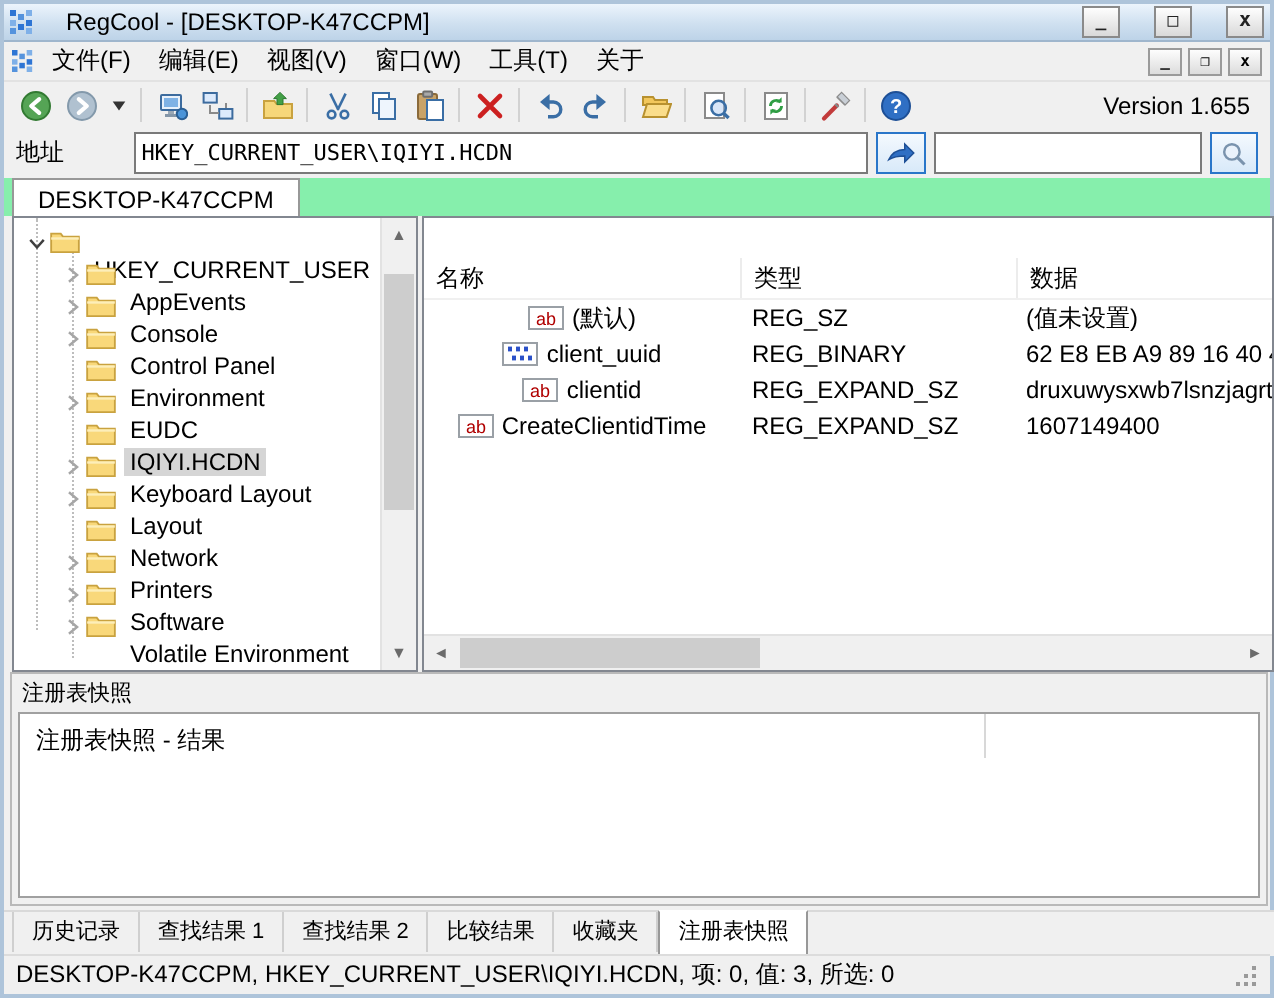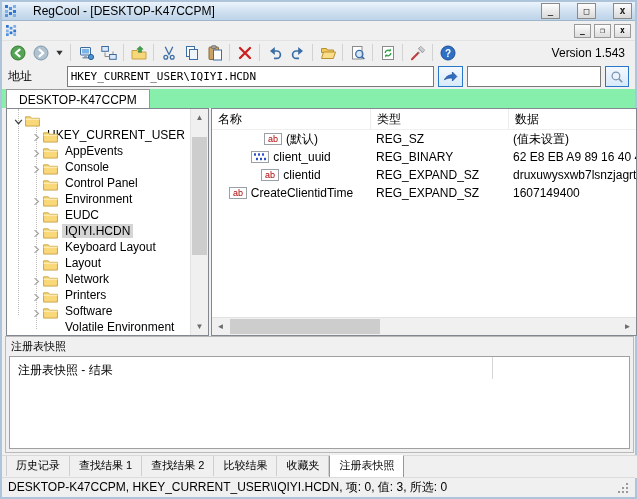--- a/index.html
+++ b/index.html
@@ -53,21 +53,21 @@
   .tree-label{padding:0 3px;font-size:12px;margin-top:28px;}
   .tree-row.selected .tree-label{background:#d5d5d5;}
   .lv0{padding-left:6px;} .lv1{padding-left:24px;}
   .tree-vline{position:absolute;left:11px;top:0;bottom:20px;border-left:1px dotted #bdbdbd;}
   .tree-vline2{position:absolute;left:29px;top:16px;bottom:6px;border-left:1px dotted #bdbdbd;}
   .vscroll{position:absolute;right:0;top:0;width:17px;bottom:0;background:#f0f0f0;border-left:1px solid #e2e2e2;}
   .vscroll .arr{position:absolute;left:0;width:17px;height:17px;display:flex;align-items:center;justify-content:center;color:#6b6b6b;font-size:8px;}
   .vscroll .arr.up{top:0;} .vscroll .arr.down{bottom:0;}
   .vscroll .thumb{position:absolute;left:1px;width:15px;top:28px;height:118px;background:#cdcdcd;}
   .list-pane{position:absolute;left:209px;top:0;width:424px;height:226px;border:1px solid #828790;background:#fff;overflow:hidden;}
-  .list-header{display:flex;height:20px;align-items:flex-start;border-bottom:1px solid #f0f0f0;}
+  .list-header{display:flex;height:20px;align-items:flex-start;border-bottom:1px solid #f0f0f0;margin-top:20px;}
   .hcell{font-size:12px;padding:0 6px;border-right:1px solid #ececec;height:20px;display:flex;align-items:center;}
   .hc-name{width:146px;} .hc-type{width:125px;} .hc-data{flex:1;border-right:none;}
   .list-row{display:flex;height:18px;align-items:center;white-space:nowrap;}
   .cell{padding:0 6px;overflow:hidden;white-space:nowrap;font-size:12px;justify-content:center;}
   .c-name{width:146px;display:flex;align-items:center;gap:4px;}
   .c-type{width:125px;} .c-data{flex:1;text-overflow:clip;}
   .vicon{width:18px;height:12px;flex:0 0 18px;}
   .vicon svg{width:18px;height:12px;display:block;}
   .hscroll{position:absolute;left:0;right:0;bottom:0;height:17px;background:#f0f0f0;border-top:1px solid #e2e2e2;}
   .hscroll .arr{position:absolute;top:0;width:17px;height:17px;display:flex;align-items:center;justify-content:center;color:#6b6b6b;font-size:8px;}
@@ -125,20 +125,28 @@
               <rect x="0" y="0" width="3" height="3" fill="#2e75d4"></rect>
               <rect x="8" y="0" width="3" height="3" fill="#7fb0e8"></rect>
               <rect x="4" y="2" width="3" height="3" fill="#5593dd"></rect>
               <rect x="0" y="5" width="3" height="3" fill="#7fb0e8"></rect>
               <rect x="8" y="5" width="3" height="3" fill="#2e75d4"></rect>
               <rect x="4" y="7" width="3" height="3" fill="#2e75d4"></rect>
               <rect x="0" y="9" width="3" height="3" fill="#5593dd"></rect>
               <rect x="8" y="9" width="3" height="3" fill="#7fb0e8"></rect>
             </g>
           </svg></span></span>
+    <span id="menu-items" style="display: flex;">
+        <span class="menu-item">文件(F)</span>
+        <span class="menu-item">编辑(E)</span>
+        <span class="menu-item">视图(V)</span>
+        <span class="menu-item">窗口(W)</span>
+        <span class="menu-item">工具(T)</span>
+        <span class="menu-item">关于</span>
+      </span>
     <span class="menubar-spacer"></span>
     <span class="childbtn">_</span>
     <span class="childbtn">❐</span>
     <span class="childbtn">x</span>
   </div>
 
   <div class="toolbar" id="toolbar">
     <span class="tbtn">
         <span>
           <svg viewBox="0 0 16 16" style="width: 16px; height: 16px; display: block;">
@@ -288,21 +296,21 @@
       </span>
       <span class="tsep"></span>
       <span class="tbtn">
         <span>
           <svg viewBox="0 0 16 16" style="width: 16px; height: 16px; display: block;">
             <circle cx="8" cy="8" r="7" fill="#2f6fc4" stroke="#1d4f96"></circle>
             <text x="8" y="11.6" text-anchor="middle" font-size="10" font-weight="bold" fill="#fff" font-family="sans-serif">?</text>
           </svg>
         </span>
       </span>
-      <span class="version">Version 1.543</span>
+      <span class="version">Version 1.655</span>
   </div>
 
   <div class="addressbar">
     <span class="addr-label">地址</span>
     <input class="addr-input" value="HKEY_CURRENT_USER\IQIYI.HCDN" style="">
     <button class="icon-btn">
         <span id="goicon"><span><svg viewBox="0 0 16 16" style="width: 15px; height: 15px; display: block;">
               <path d="M1.5 11.5c1.8-4 5.3-5.3 8.5-5.4V3.2L14.8 8l-4.8 4.8V9.6c-2.9 0-5.8.3-8.5 1.9z" fill="#2f6fc4" stroke="#1d4f96" stroke-width="0.8"></path>
             </svg></span></span>
       </button>

